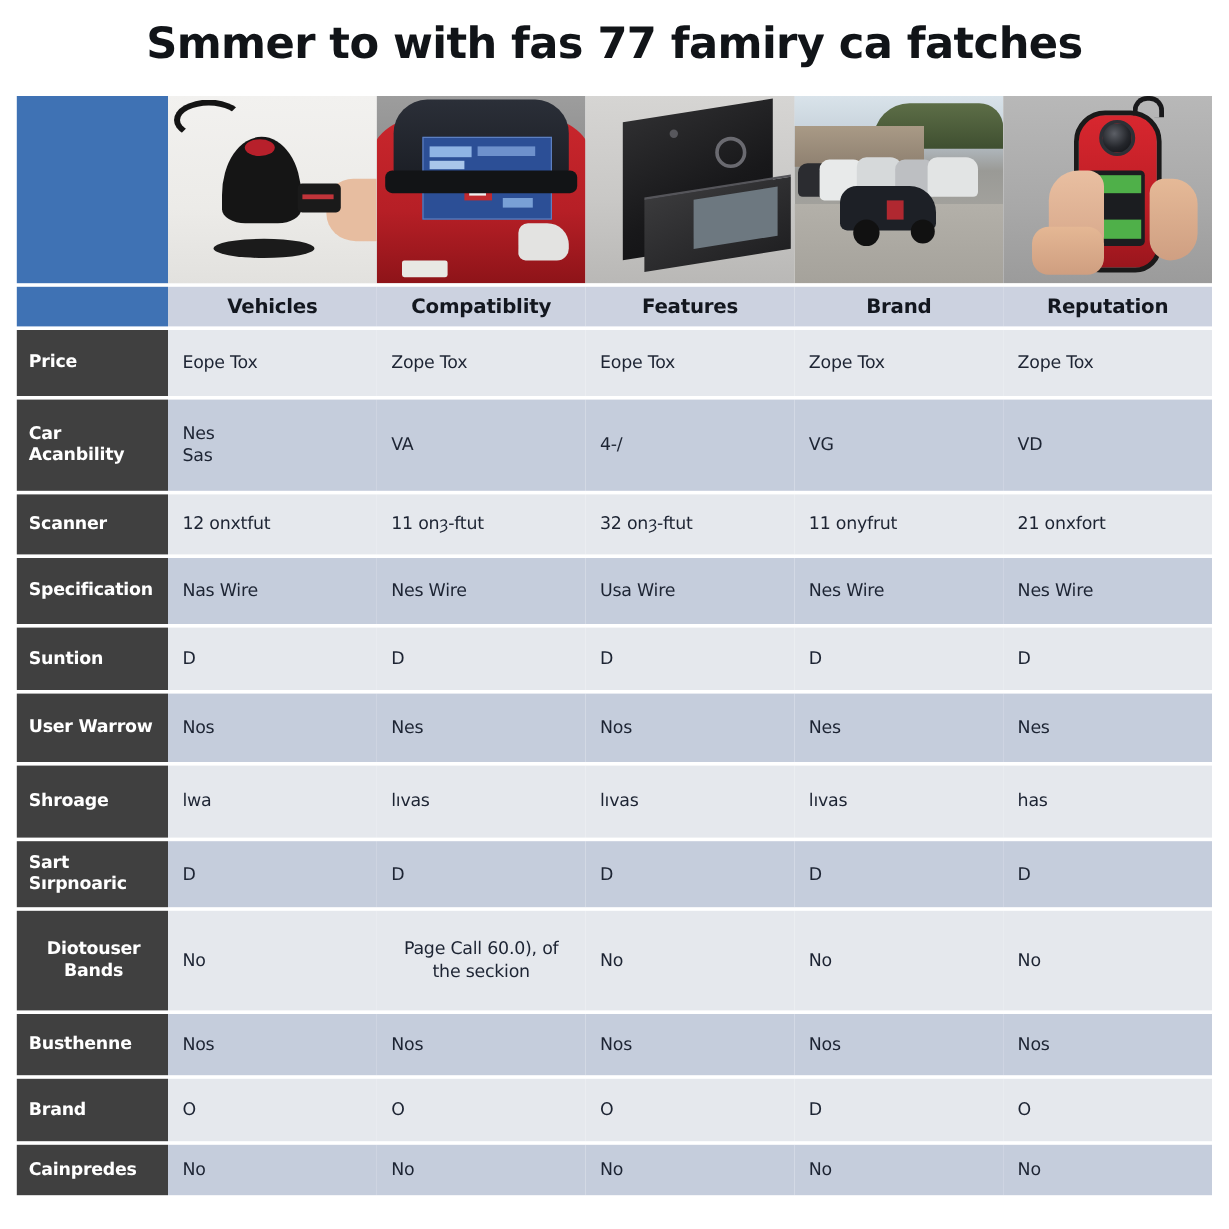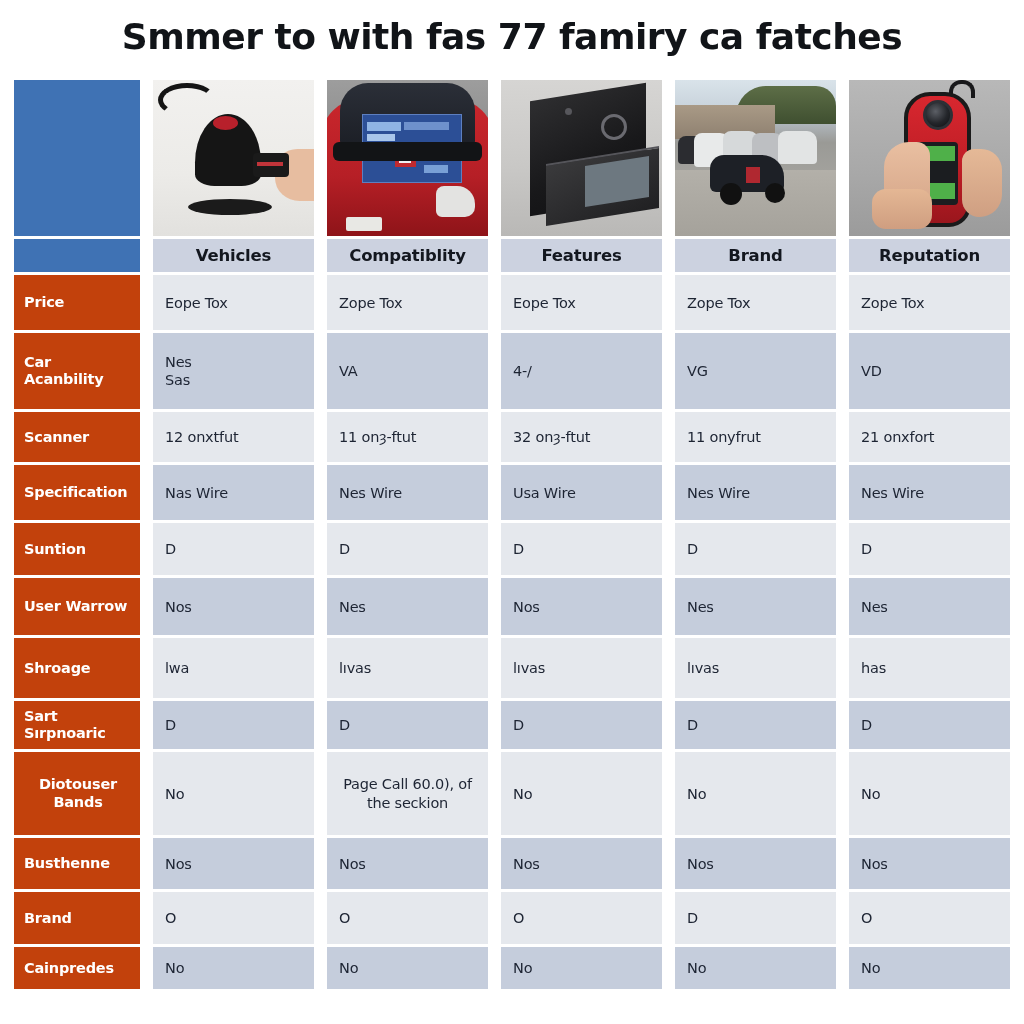--- a/index.html
+++ b/index.html
@@ -38,27 +38,27 @@
   #table {
     position: absolute;
     left: 14px;
     top: 80px;
     width: 996px;
   }
 
   .row {
     display: flex;
     width: 100%;
-    gap: 13px;
+    gap: 0;
     margin-bottom: 3px;
   }
 
   .rowlabel {
     flex: 0 0 126px;
-    background: #c2410c;
+    background: #404040;
     color: #ffffff;
     font-size: 14.5px;
     font-weight: bold;
     display: flex;
     align-items: center;
     padding: 6px 8px 6px 10px;
     line-height: 1.22;
     font-family: "DejaVu Sans", sans-serif;
     letter-spacing: -0.2px;
   }
@@ -395,21 +395,21 @@
           <div class="cell">Nes</div>
         </div>
         <div class="row shade-lt" style="height: 60px;">
           <div class="rowlabel">Shroage</div>
           <div class="cell">lwa</div>
           <div class="cell">lıvas</div>
           <div class="cell">lıvas</div>
           <div class="cell">lıvas</div>
           <div class="cell">has</div>
         </div>
-        <div class="row shade-dk" style="height: 48px;">
+        <div class="row shade-dk" style="height: 55px;">
           <div class="rowlabel">Sart Sırpnoaric</div>
           <div class="cell">D</div>
           <div class="cell">D</div>
           <div class="cell">D</div>
           <div class="cell">D</div>
           <div class="cell">D</div>
         </div>
         <div class="row shade-lt" style="height: 83px; text-align: center;">
           <div class="rowlabel">Diotouser Bands</div>
           <div class="cell">No</div>

